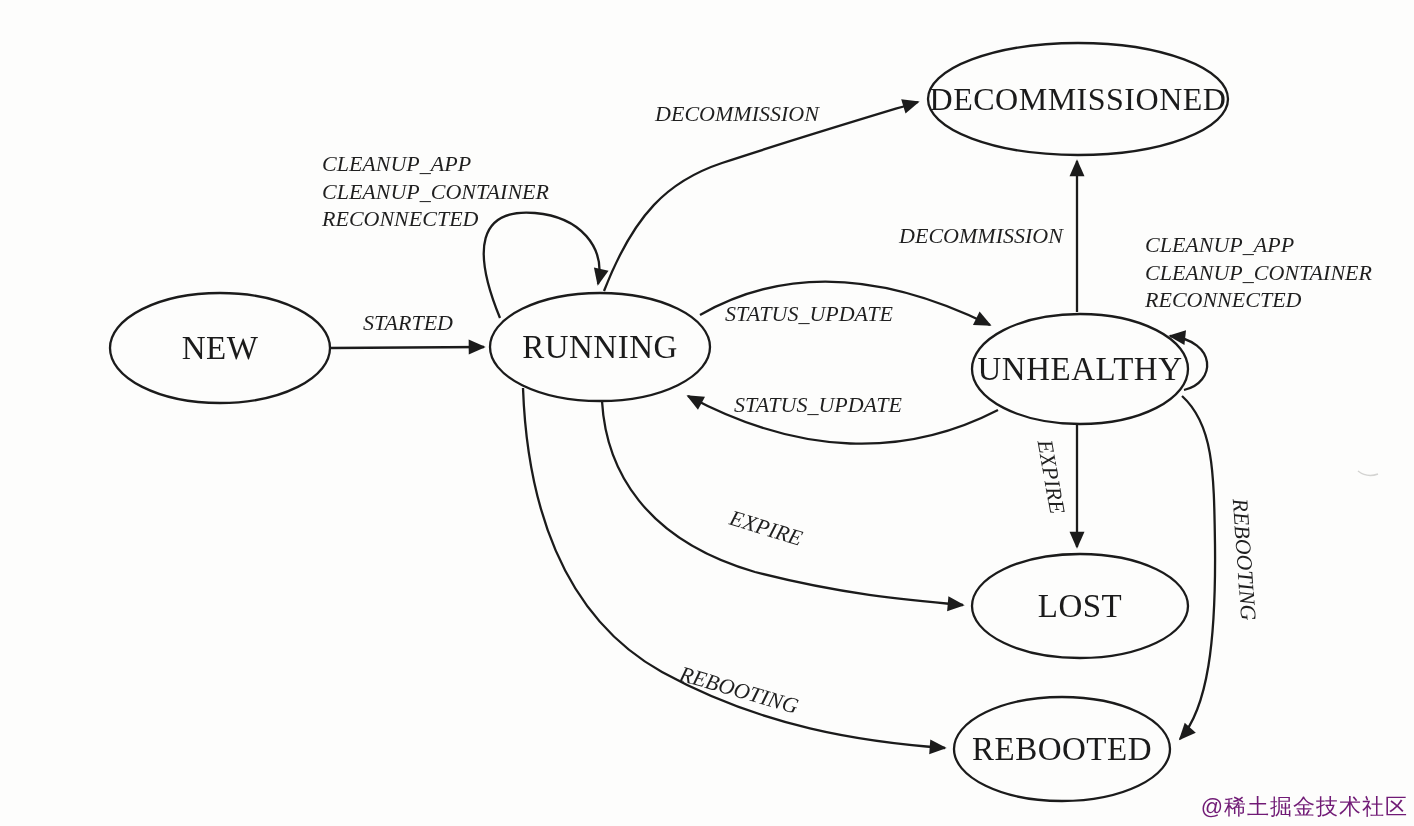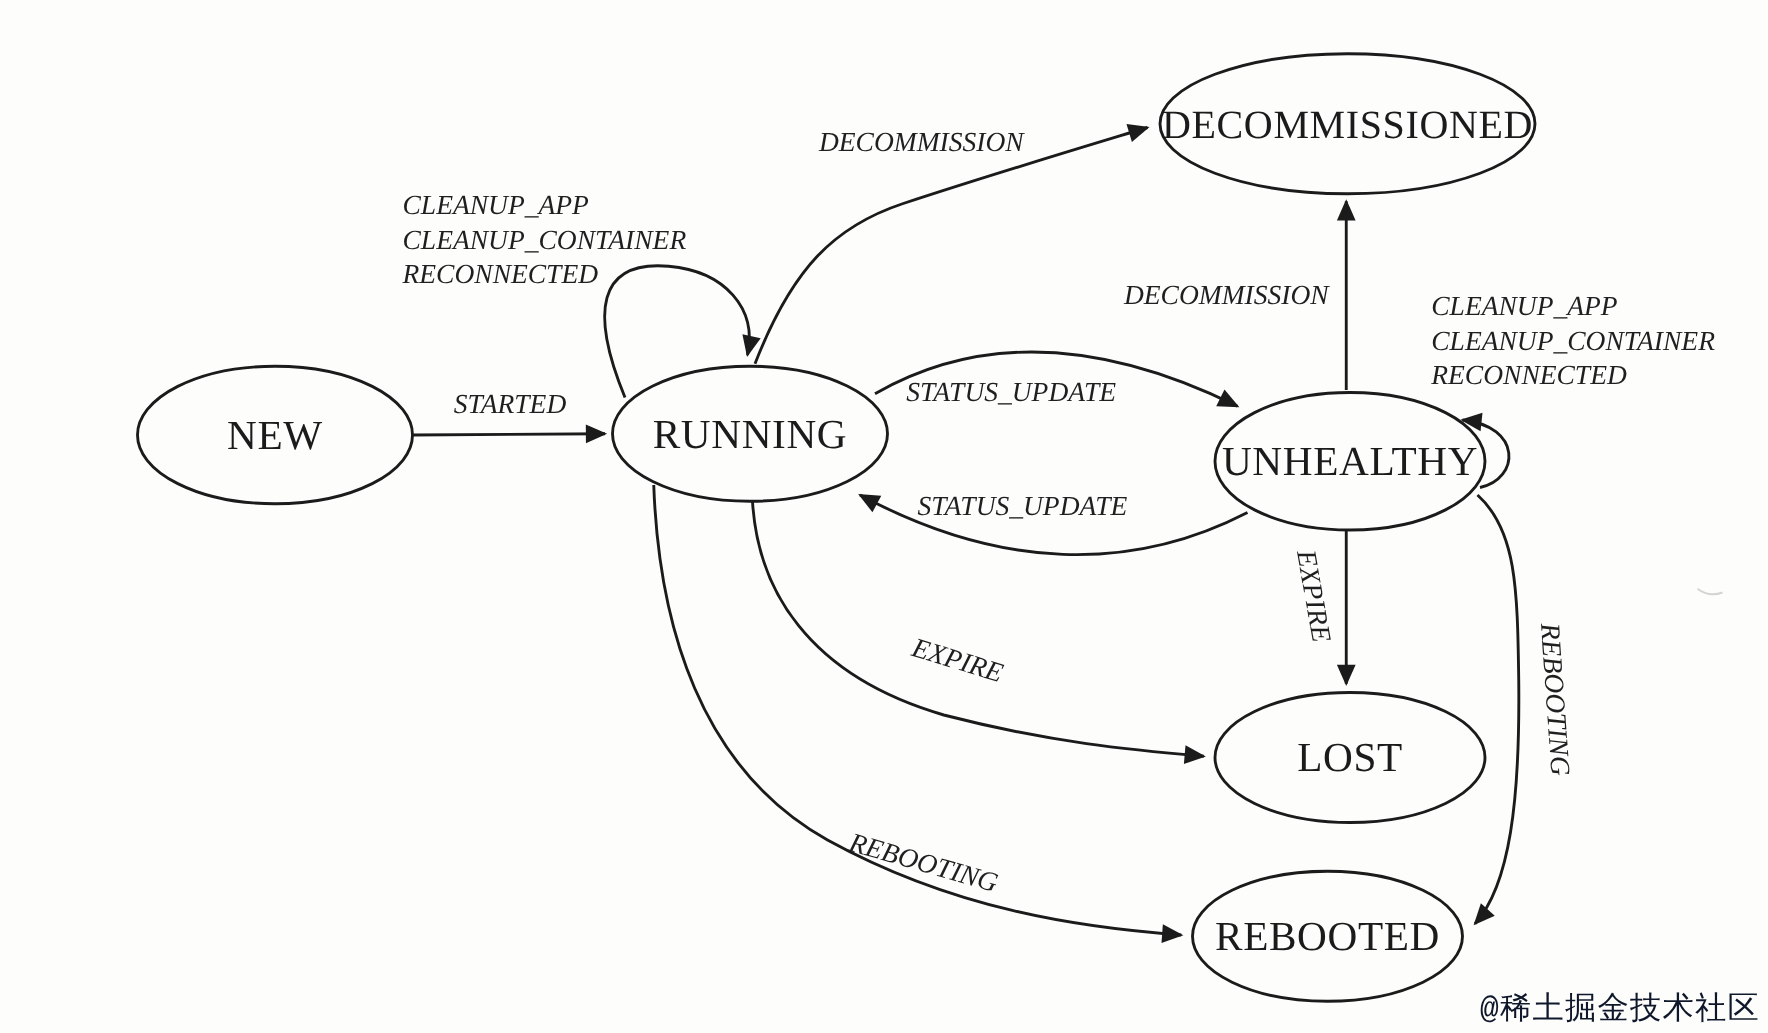--- a/index.html
+++ b/index.html
@@ -26,23 +26,23 @@
   text.edge-label {
     font-family: "Liberation Serif", serif;
     font-style: italic;
     font-size: 22px;
     fill: #1f1f1f;
   }
   .watermark {
     position: absolute;
     right: 6px;
     bottom: 4px;
-    font-family: Liberation Mono, monospace;
-    font-size: 25px;
-    color: #0f172a;
+    font-family: Liberation Sans, sans-serif;
+    font-size: 22px;
+    color: #701a75;
     letter-spacing: 1px;
     user-select: none;
   }
 </style>
 </head>
 <body>
 
 <div class="page">
   <svg width="1414" height="826" viewBox="0 0 1414 826">
     <defs>

